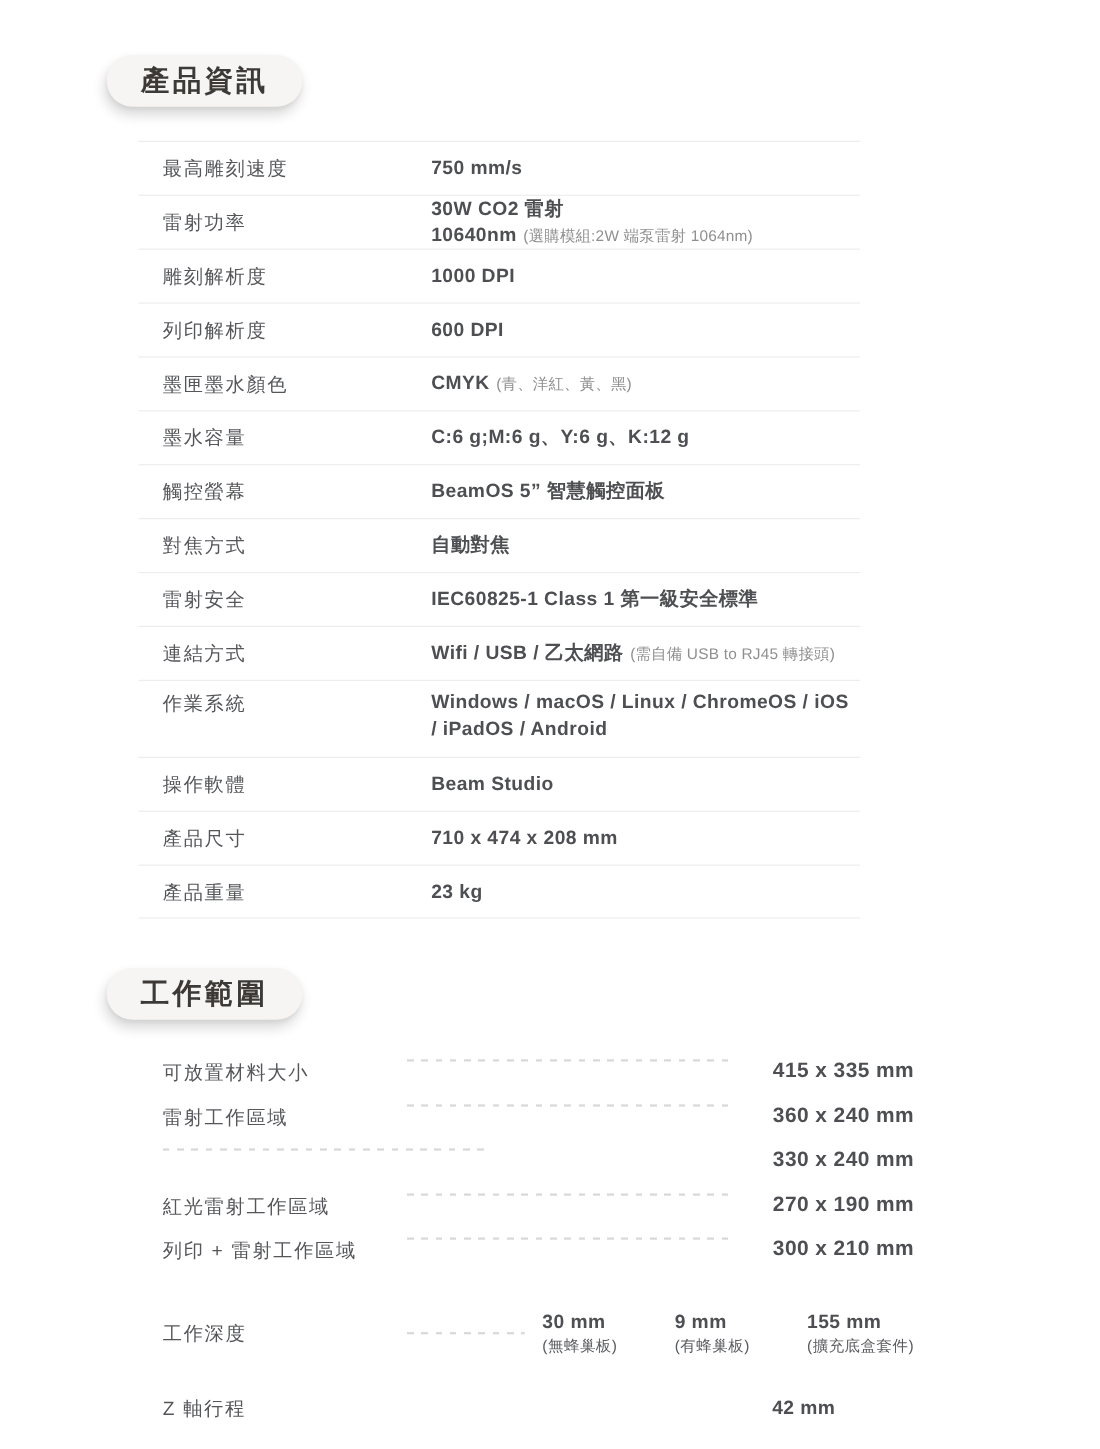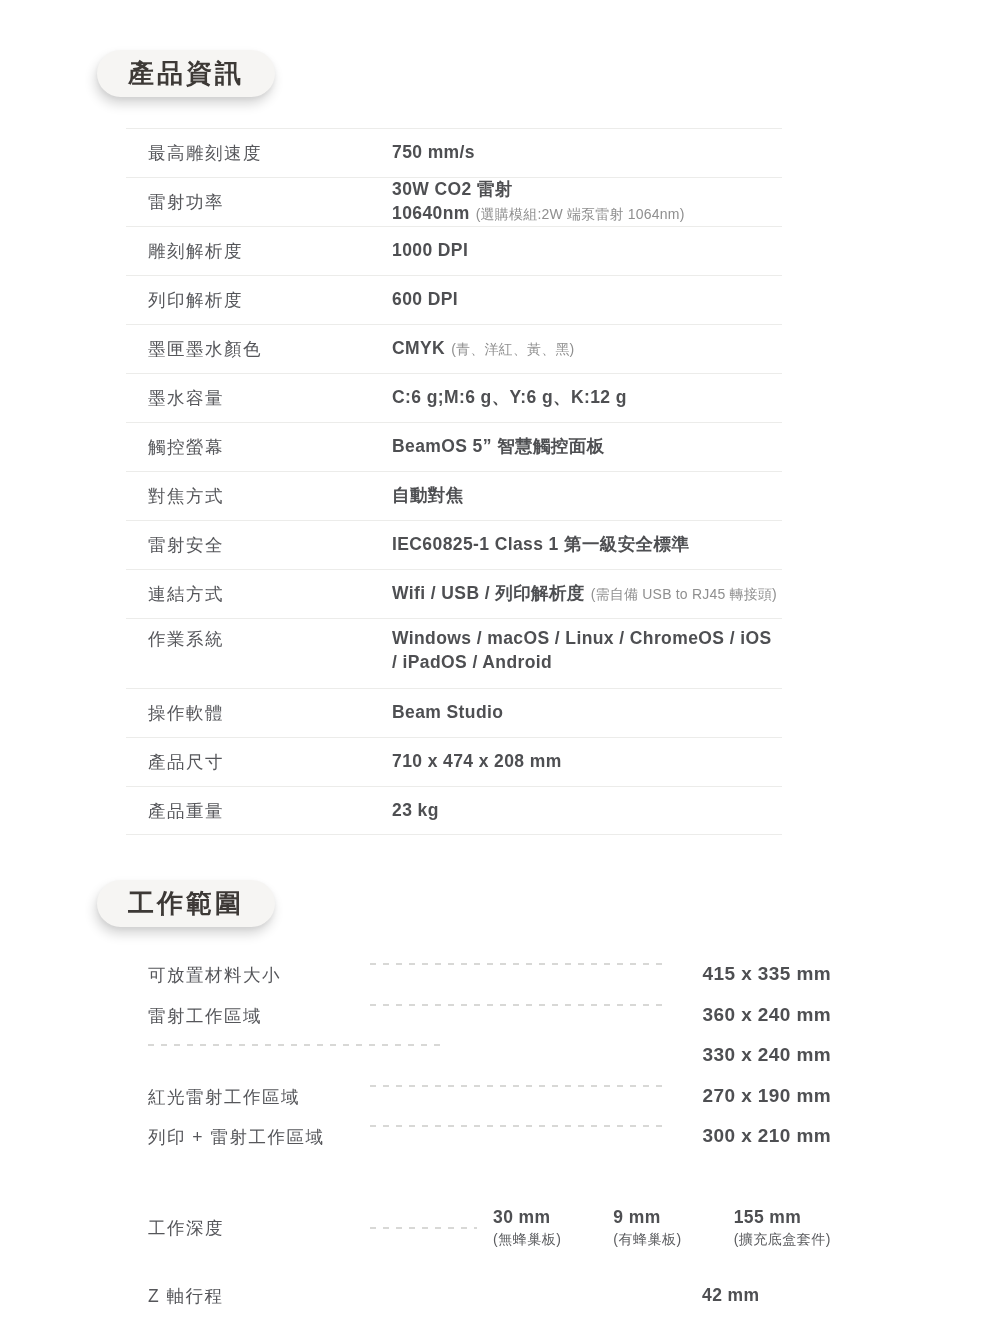--- a/index.html
+++ b/index.html
@@ -66,21 +66,21 @@
     background: repeating-linear-gradient(90deg, #d8d8d6 0 6px, transparent 6px 13px);
   }
   .leader.short { flex: 0 0 107px; margin-right: 0; }
   .wr-value {
     flex: 1 1 auto; text-align: right;
     font-size: 19px; font-weight: 600; letter-spacing: 0.4px;
     color: #4e4f52;
   }
 
   
-  .depth-row { display: flex; align-items: center; margin-top: 34px; min-height: 56px; }
+  .depth-row { display: flex; align-items: center; margin-top: 18px; min-height: 56px; }
   .depth-cols { flex: 1 1 auto; display: flex; justify-content: space-between; padding-left: 16px; }
   .depth-col { text-align: left; }
   .depth-value { font-size: 17.5px; font-weight: 600; letter-spacing: 0.4px; color: #4e4f52; }
   .depth-caption { margin-top: 3px; font-size: 14px; font-weight: 500; letter-spacing: 0.5px; color: #5a5b5e; }
 
   
   .z-row { display: flex; align-items: center; margin-top: 23px; height: 34px; }
   .z-value {
     margin-left: 332px;
     font-size: 17.5px; font-weight: 600; letter-spacing: 0.4px;
@@ -139,21 +139,21 @@
       <div class="spec-value"><span>自動對焦</span></div>
     </div>
 
     <div class="spec-row">
       <div class="spec-label">雷射安全</div>
       <div class="spec-value"><span>IEC60825-1 Class 1 第一級安全標準</span></div>
     </div>
 
     <div class="spec-row">
       <div class="spec-label">連結方式</div>
-      <div class="spec-value"><span>Wifi / USB / 列印解析度</span><span class="note">(需自備 USB to RJ45 轉接頭)</span></div>
+      <div class="spec-value"><span>Wifi / USB / 乙太網路</span><span class="note">(需自備 USB to RJ45 轉接頭)</span></div>
     </div>
 
     <div class="spec-row tall">
       <div class="spec-label">作業系統</div>
       <div class="spec-value">
         <div>Windows / macOS / Linux / ChromeOS / iOS</div>
         <div class="v2">/ iPadOS / Android</div>
       </div>
     </div>
 

